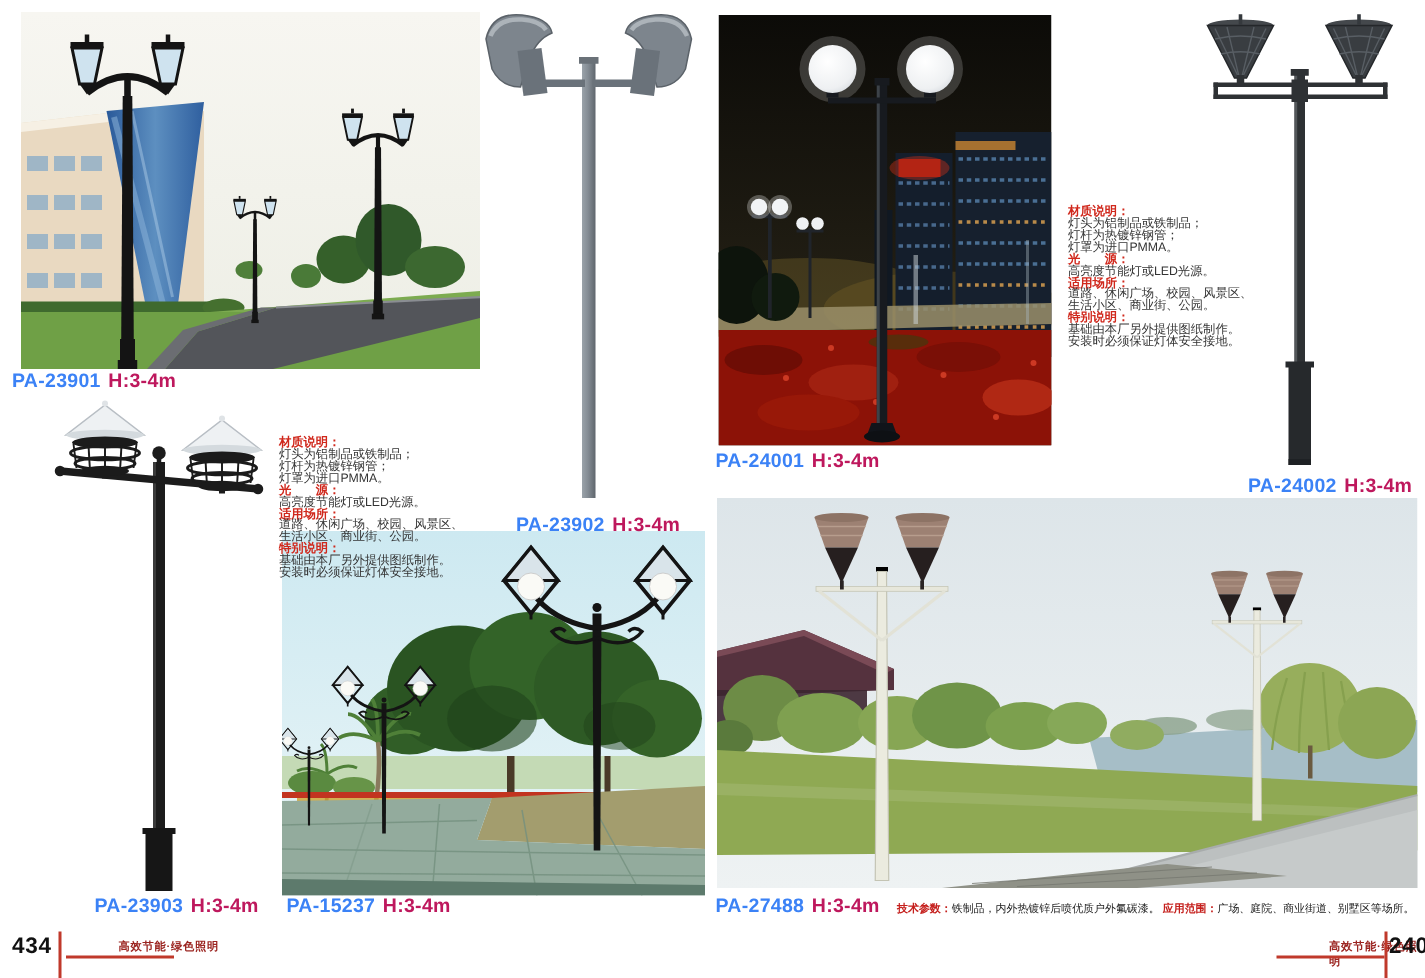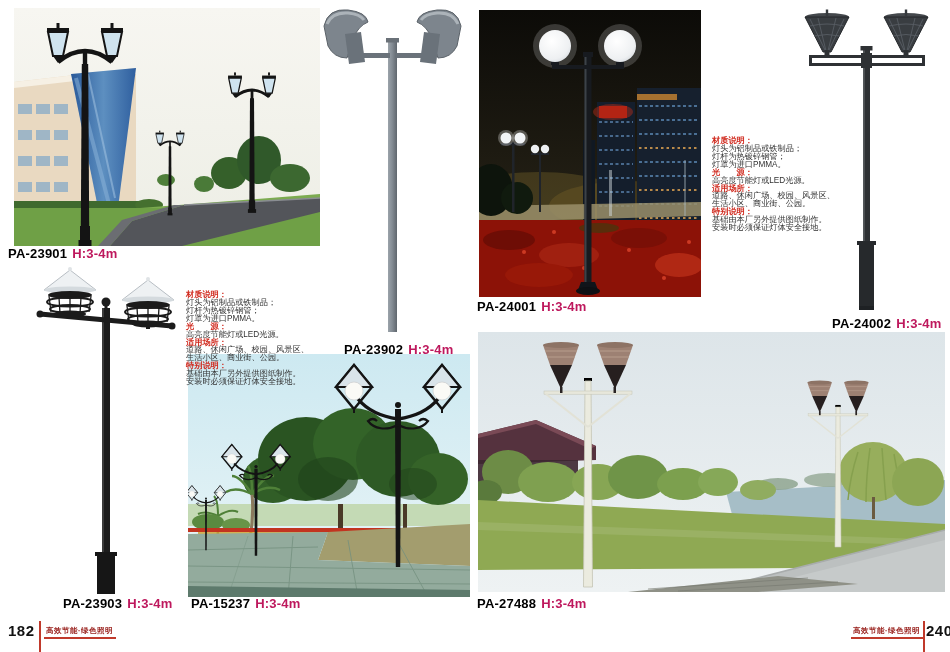--- a/index.html
+++ b/index.html
@@ -1,30 +1,30 @@
 <!DOCTYPE html>
 <html><head>
 <meta charset="utf-8">
 <style>
   html,body{margin:0;padding:0;background:#888;}
   .page{position:relative;width:950px;height:652px;background:#ffffff;
         font-family:"Liberation Sans","DejaVu Sans",sans-serif;overflow:hidden;margin:0 auto;}
   .photo{position:absolute;}
   .photo svg{display:block;width:100%;height:100%;}
   .plabel{position:absolute;font-size:13px;font-weight:bold;white-space:nowrap;letter-spacing:.2px;}
-  .plabel .code{color:#000000;}
+  .plabel .code{color:#3b82f6;}
   .plabel .hv{color:#be185d;margin-left:5px;}
   .spec{position:absolute;font-size:8.2px;line-height:7.92px;color:#333;white-space:nowrap;margin-top:40px;}
   .spec .hd{color:#d0281c;font-weight:bold;}
   .tech{position:absolute;font-size:7.3px;color:#222;white-space:nowrap;}
   .tech .rl{color:#c5201d;font-weight:bold;}
   .footer-num{position:absolute;font-size:15px;font-weight:bold;color:#111;letter-spacing:.5px;}
   .fline-v{position:absolute;width:1.5px;background:#c0392b;}
   .fline-h{position:absolute;height:1.5px;background:#c0392b;}
-  .fslogan{position:absolute;font-size:7.5px;font-weight:bold;color:#9b2420;letter-spacing:.5px;}
+  .fslogan{position:absolute;font-size:7.5px;font-weight:bold;color:#9b2420;letter-spacing:.5px;margin-left:33px;}
 </style>
 </head>
 <body>
 
 <div class="page">
 
   <div class="photo" style="left:14px;top:8px;width:306px;height:238px">
     <svg viewBox="0 0 306 238" preserveAspectRatio="none">
       <defs>
         <linearGradient id="p1sky" x1="0" y1="0" x2="0" y2="1">
@@ -441,20 +441,24 @@
   <div class="plabel" style="left:477px;top:299px">
     <span class="code">PA-24001</span><span class="hv">H:3-4m</span>
   </div>
   <div class="plabel" style="left:832px;top:316px">
     <span class="code">PA-24002</span><span class="hv">H:3-4m</span>
   </div>
   <div class="plabel" style="left:477px;top:596px">
     <span class="code">PA-27488</span><span class="hv">H:3-4m</span>
   </div>
 
+  <div class="tech" style="left:598px;top:601px">
+    <span class="rl">技术参数：</span><span>铁制品，内外热镀锌后喷优质户外氟碳漆。</span>
+    <span class="rl">应用范围：</span><span>广场、庭院、商业街道、别墅区等场所。</span>
+  </div>
 
   <div class="spec" style="left:186px;top:251px">
     <div class="hd">材质说明：</div>
     <div>灯头为铝制品或铁制品；</div>
     <div>灯杆为热镀锌钢管；</div>
     <div>灯罩为进口PMMA。</div>
     <div class="hd">光　　源：</div>
     <div>高亮度节能灯或LED光源。</div>
     <div class="hd">适用场所：</div>
     <div>道路、休闲广场、校园、风景区、</div>
@@ -472,21 +476,21 @@
     <div class="hd">光　　源：</div>
     <div>高亮度节能灯或LED光源。</div>
     <div class="hd">适用场所：</div>
     <div>道路、休闲广场、校园、风景区、</div>
     <div>生活小区、商业街、公园。</div>
     <div class="hd">特别说明：</div>
     <div>基础由本厂另外提供图纸制作。</div>
     <div>安装时必须保证灯体安全接地。</div>
   </div>
 
-  <div class="footer-num" style="left:8px;top:622px">182</div>
+  <div class="footer-num" style="left:8px;top:622px">434</div>
   <div class="fline-v" style="left:39px;top:621px;height:31px"></div>
   <div class="fslogan" style="left:46px;top:626px">高效节能·绿色照明</div>
   <div class="fline-h" style="left:44px;top:637px;width:72px"></div>
 
   <div class="fslogan" style="left:853px;top:626px">高效节能·绿色照明</div>
   <div class="fline-h" style="left:851px;top:637px;width:72px"></div>
   <div class="fline-v" style="left:923px;top:621px;height:31px"></div>
   <div class="footer-num" style="left:926px;top:622px">240</div>
 
 </div>

